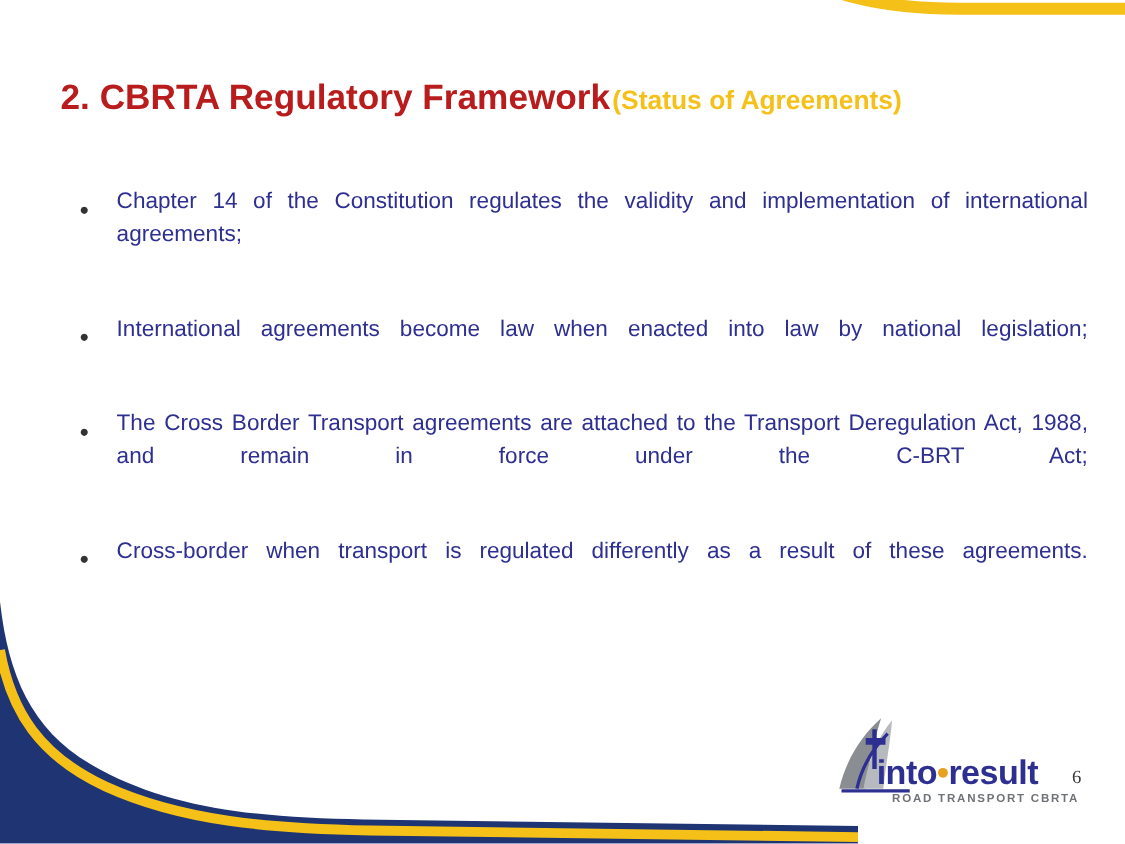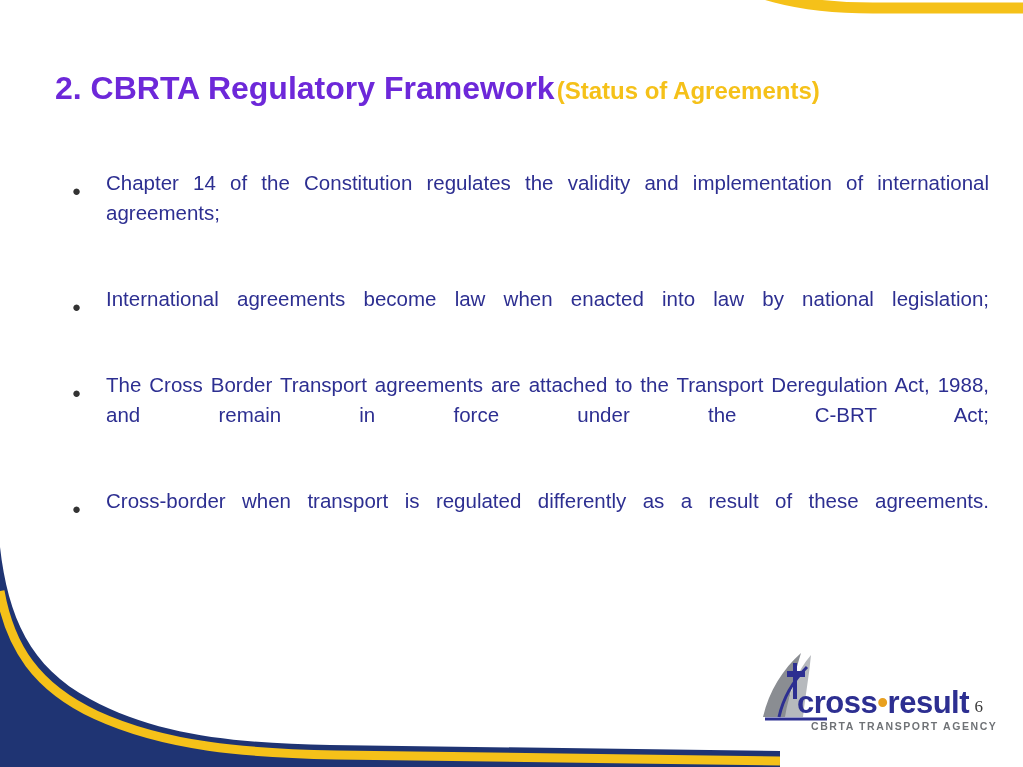--- a/index.html
+++ b/index.html
@@ -44,21 +44,21 @@
   
   .title-block {
     position: absolute;
     left: 55px;
     top: 70px;
     right: 50px;
   }
   .title-main {
     font-size: 32px;
     font-weight: bold;
-    color: #6d28d9;
+    color: #b91c1c;
     letter-spacing: 0px;
     display: inline;
   }
   .title-sub {
     font-size: 24px;
     font-weight: bold;
     color: #F5C119;
     display: inline;
     margin-left: 2px;
   }
@@ -192,19 +192,19 @@
 
   <div class="logo">
     <svg class="logo-mark" viewBox="0 0 90 78">
       <path d="M14,70 C20,44 34,22 52,6 C46,26 40,48 38,70 Z" fill="#8a8d92"></path>
       <path d="M36,70 C40,46 48,24 62,8 C60,30 56,50 54,70 Z" fill="#b6b9bd"></path>
       <path d="M44,16 L48,16 L48,52 L44,52 Z" fill="#2D2F91"></path>
       <path d="M38,24 L56,24 L56,30 L38,30 Z" fill="#2D2F91"></path>
       <path d="M30,70 C34,52 44,34 58,20" fill="none" stroke="#2D2F91" stroke-width="3"></path>
       <path d="M16,72 L78,72" stroke="#2D2F91" stroke-width="3"></path>
     </svg>
-    <div class="logo-wordmark"><span>cross</span><span class="dot">•</span><span>result</span></div>
-    <div class="logo-tagline">CBRTA TRANSPORT AGENCY</div>
+    <div class="logo-wordmark"><span>into</span><span class="dot">•</span><span>result</span></div>
+    <div class="logo-tagline">ROAD TRANSPORT CBRTA</div>
   </div>
 
   <div class="page-number">6</div>
 
 </div>
 
 </body></html>

